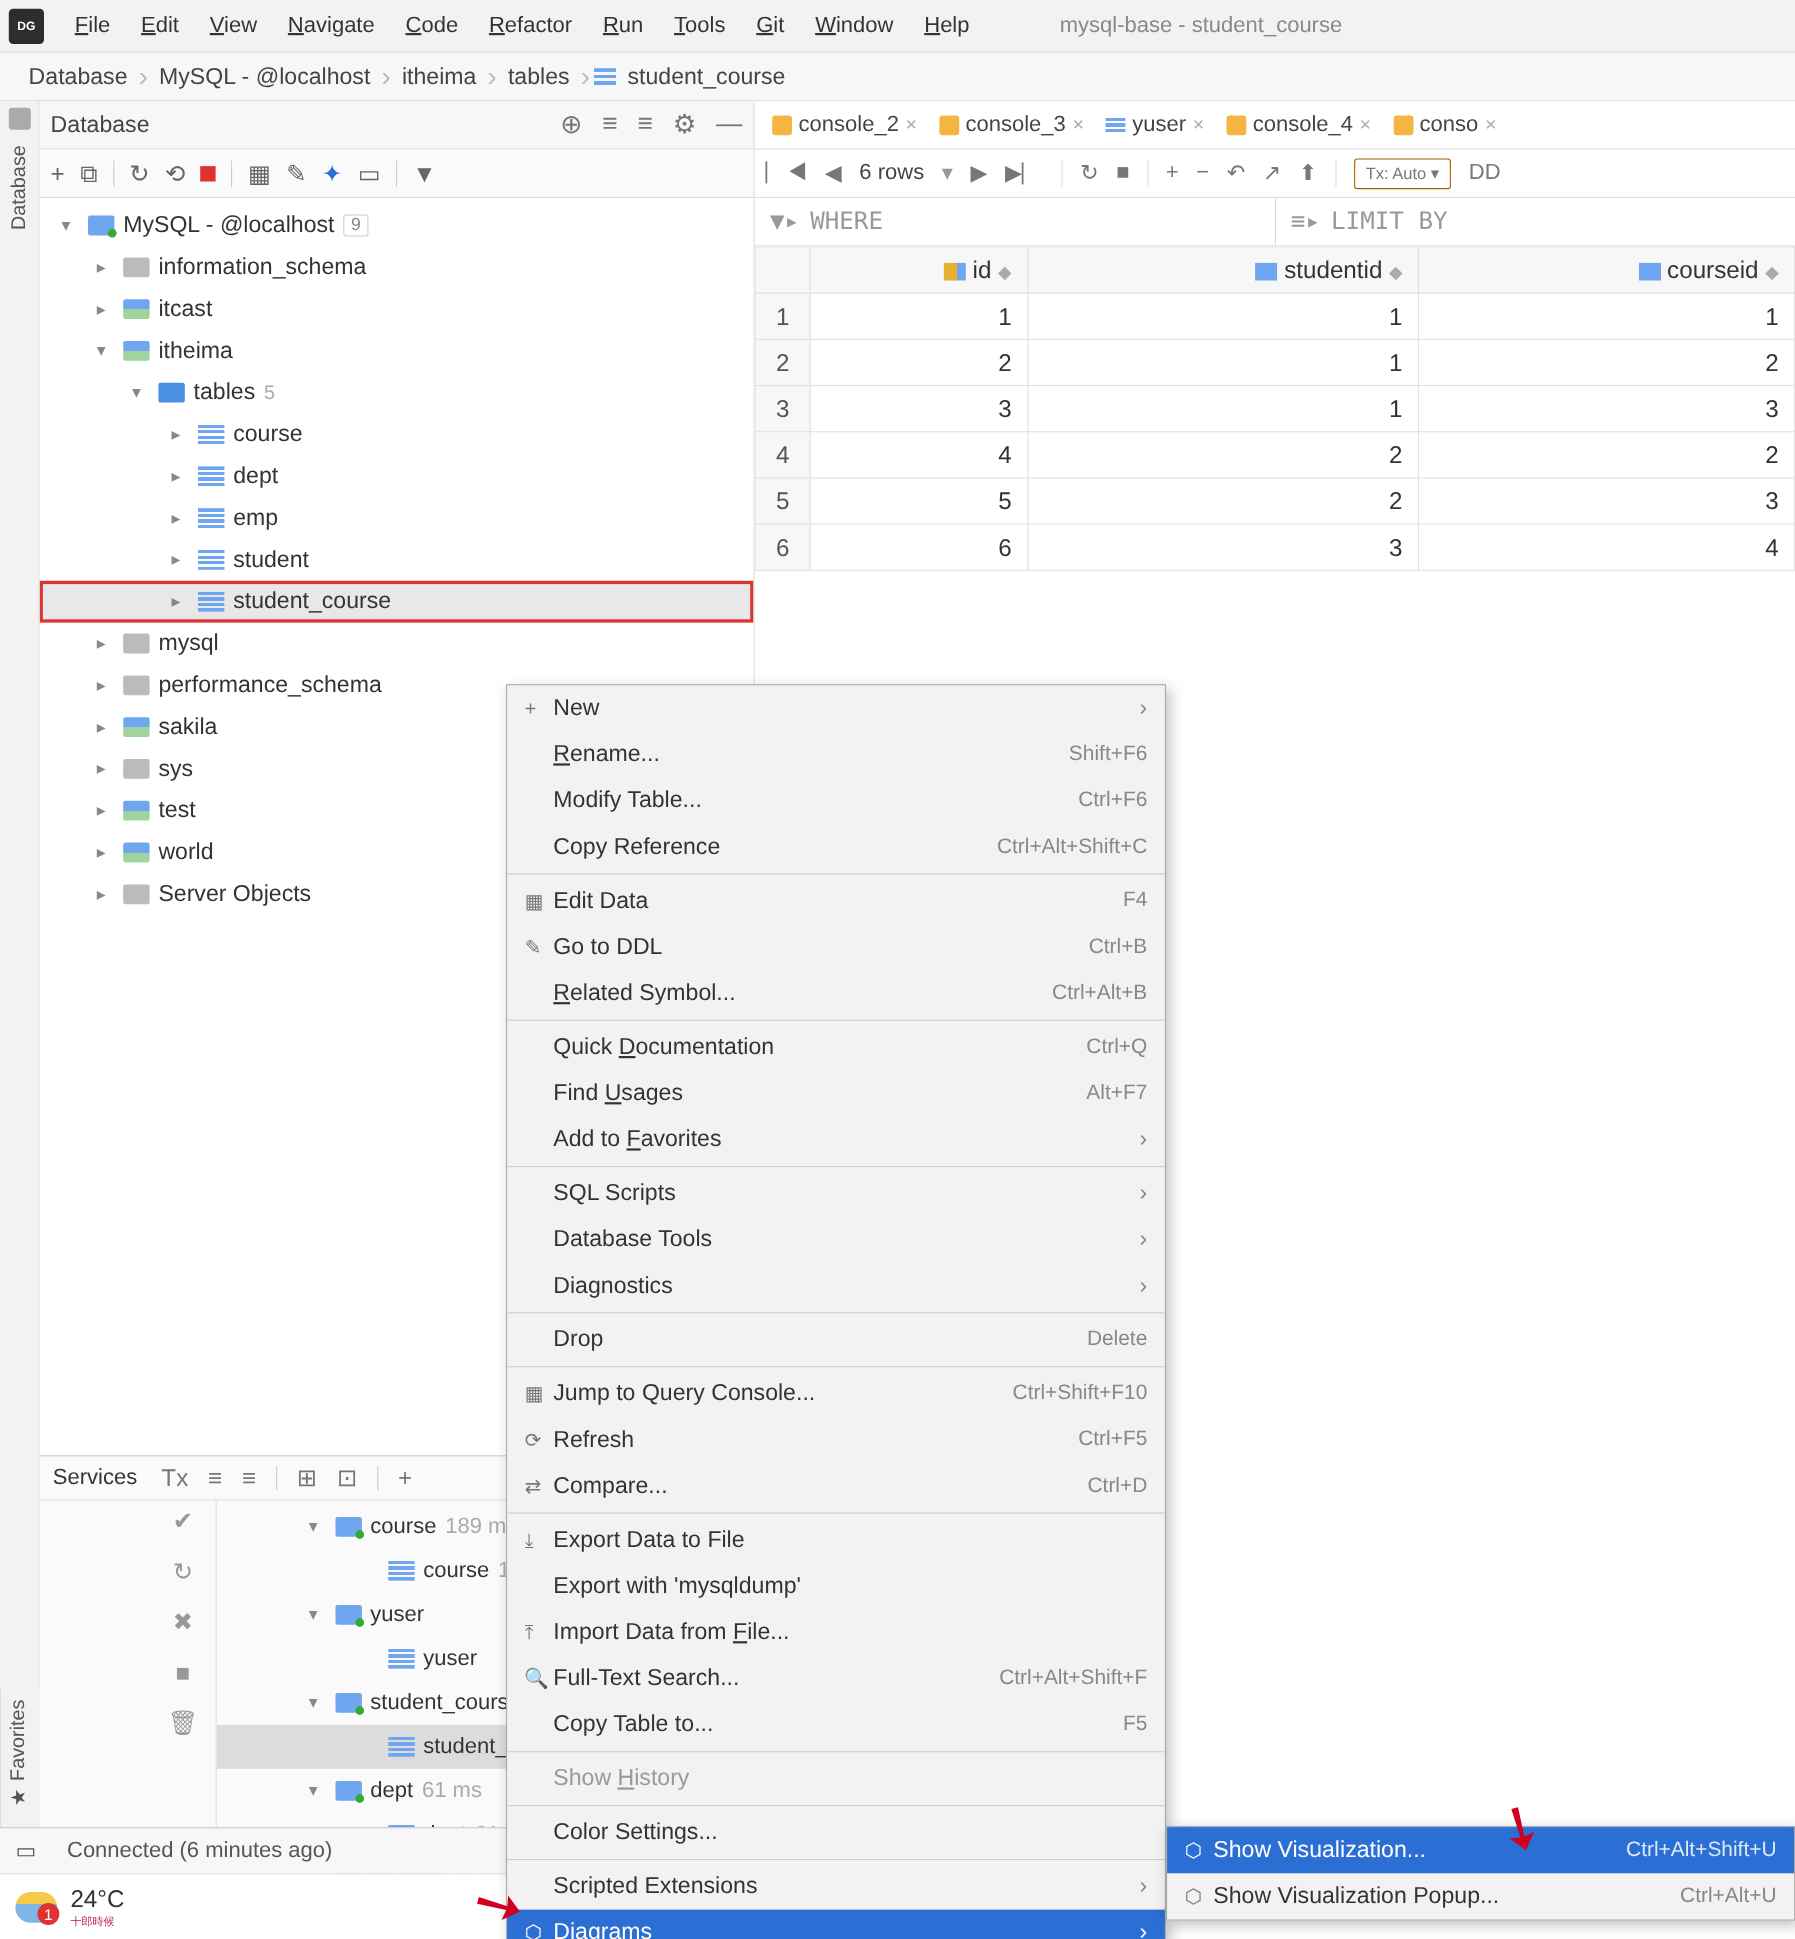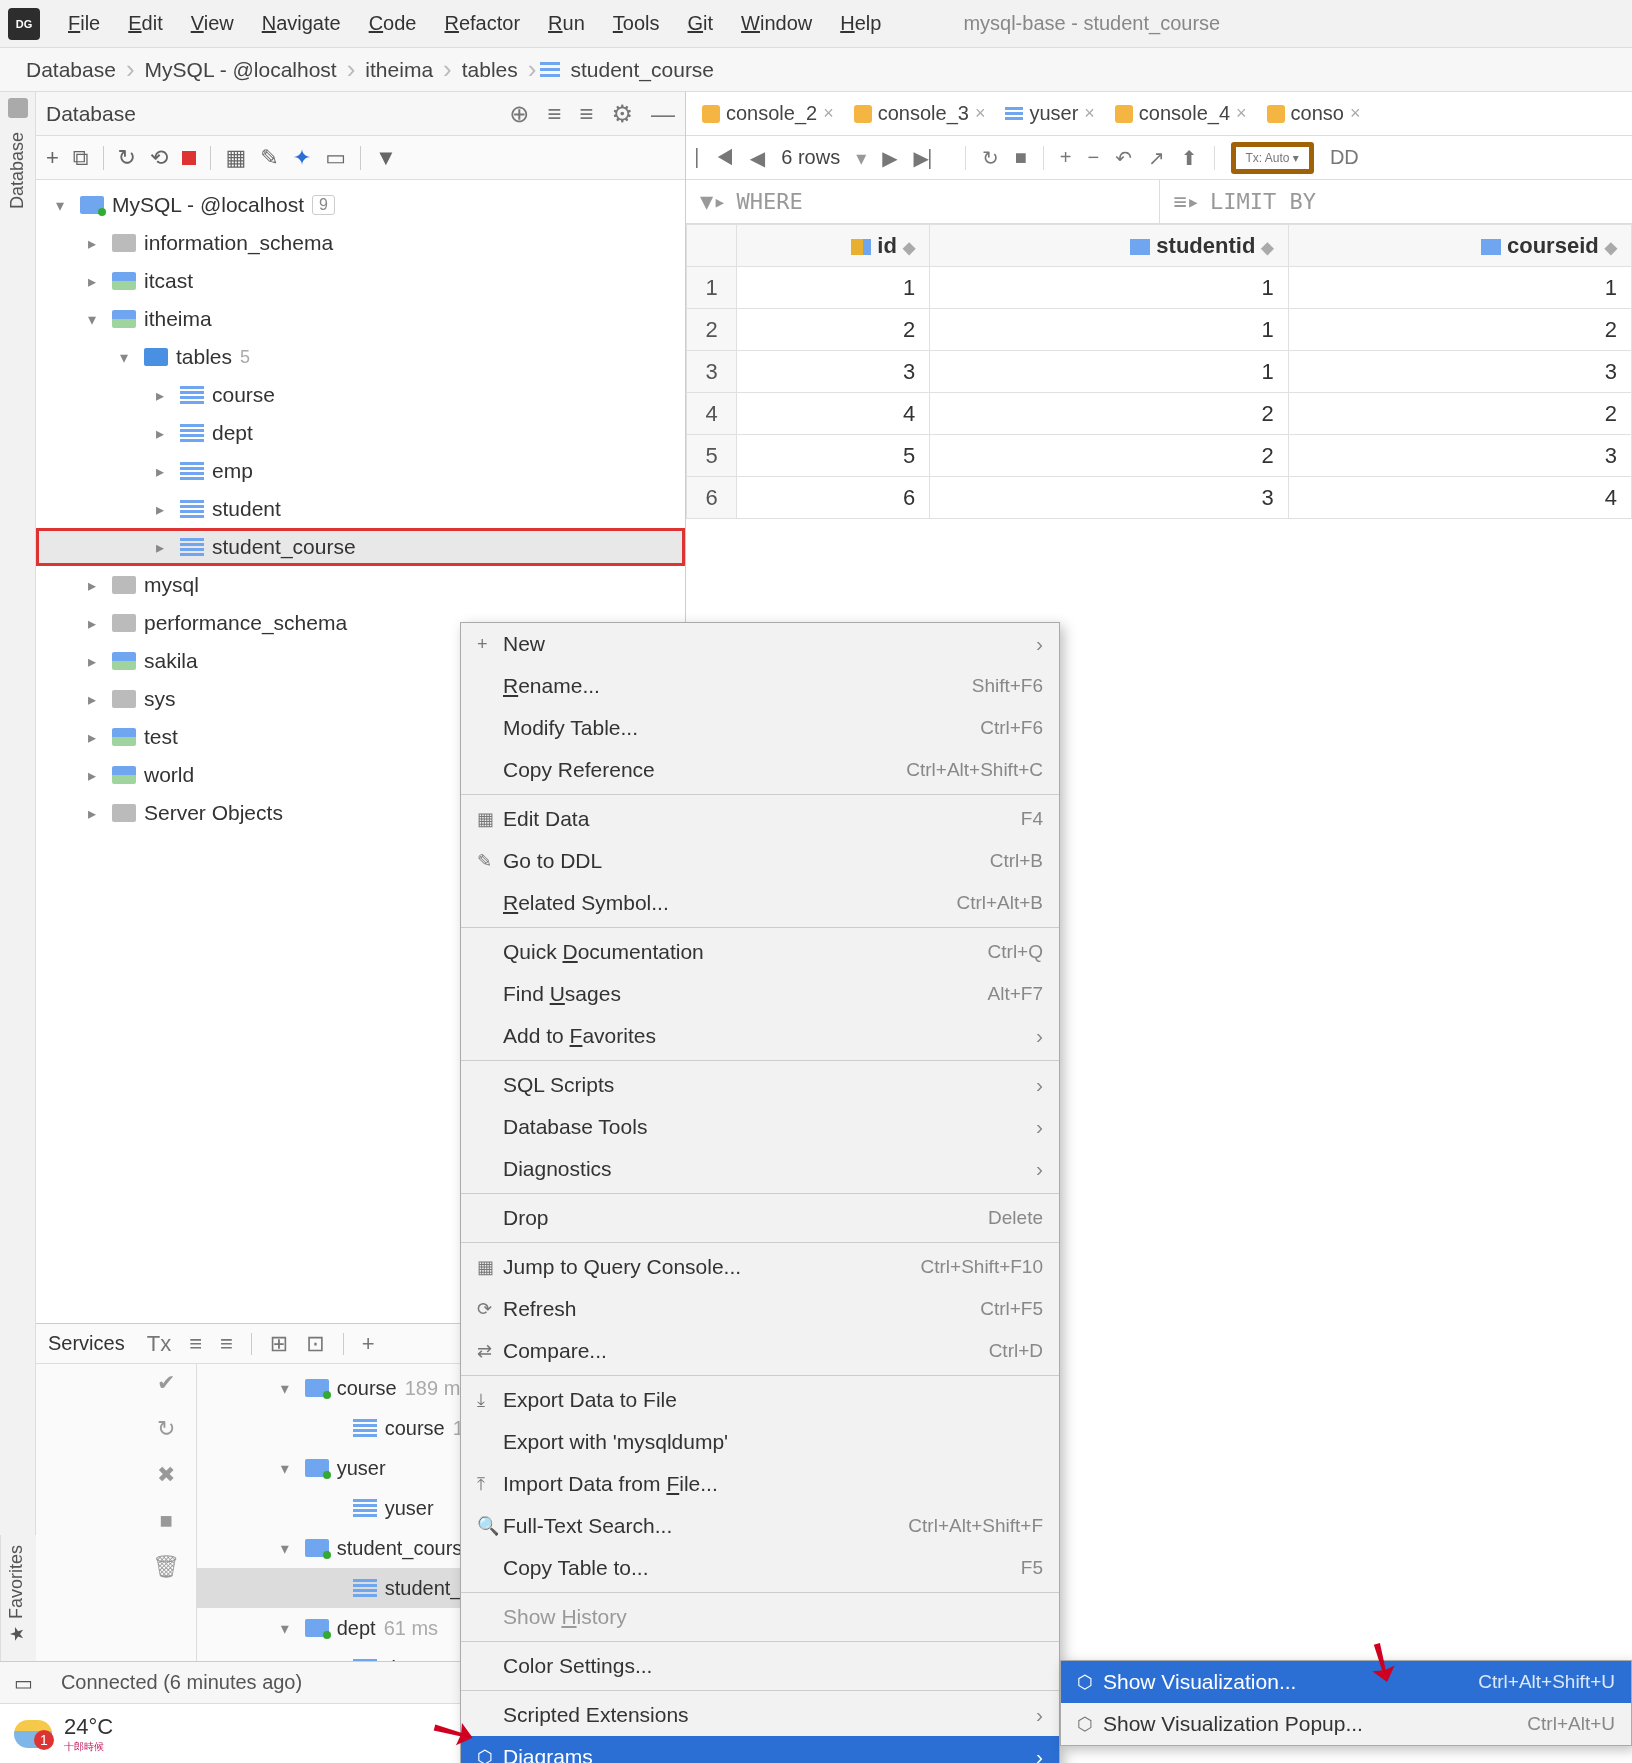--- a/index.html
+++ b/index.html
@@ -56,30 +56,30 @@
   .right { flex:1; display:flex; flex-direction:column; background:#fff; position:relative; overflow:hidden;}
   .tabs { display:flex; align-items:center; height:44px; border-bottom:1px solid #ddd; padding: 0 8px; gap:4px; overflow:hidden;}
   .tab { display:flex; align-items:center; padding:0 8px; height:100%; gap:6px; font-size:20px; color:#444;}
   .tab .close { color:#aaa; font-size:18px; }
   .tab-ico-c { width:18px;height:18px;background:#f4b542;border-radius:3px;}
   .tab-ico-t { width:18px;height:14px;background:repeating-linear-gradient(#6fa6ef,#6fa6ef 3px,transparent 3px,transparent 5px);}
 
   .data-tb { display:flex; align-items:center; height:44px; border-bottom:1px solid #ddd; padding:0 10px; gap:16px; font-size:20px; color:#777;}
   .data-tb .rows { color:#444; }
   .data-tb .sep { width:1px;height:24px;background:#ddd;}
-  .tx-auto { border:5px solid #a16207; border-radius:3px; padding:4px 10px; font-size:12px;}
+  .tx-auto { border:1px solid #a16207; border-radius:3px; padding:4px 10px; font-size:15px;}
 
   .filters { display:flex; height:44px; border-bottom:1px solid #ddd; font-family: monospace; font-size:22px; color:#999;}
   .filters > div { flex:1; display:flex; align-items:center; padding:0 14px; gap:10px;}
   .filters > div:first-child { border-right:1px solid #ddd;}
 
   .grid { flex:1; overflow:auto; background:#fff; position:relative;}
   .grid table { border-collapse:collapse; width:100%; font-size:22px;}
   .grid th, .grid td { border:1px solid #e0e0e0; padding:6px 14px; text-align:right; height:42px;}
-  .grid th { background:#f7f7f7; font-weight:bold; color:#333;}
+  .grid th { background:#f7f7f7; font-weight:normal; color:#333;}
   .grid th.rowh, .grid td.rowh { background:#f7f7f7; text-align:center; width:50px; color:#555;}
   .col-ico { width:20px;height:16px;display:inline-block;vertical-align:-2px;margin-right:6px;}
   .key-y { background:linear-gradient(90deg,#e8b030 60%,#6fa6ef 60%);}
   .key-b { background:#6fa6ef;}
   .sorter { color:#aaa; font-size:16px; margin-left:6px;}
 
   .bg-img { position:absolute; right:-200px; top:280px; width:920px; height:920px; opacity:0.3; border-radius:50%; background: radial-gradient(circle at 40% 30%, #3a2a2a 15%, #d8a080 30%, #e8c8a8 50%, #c04030 70%, transparent 75%); z-index:0; pointer-events:none;}
 
   
   .ctx { position:absolute; left:460px; top:622px; width:600px; background:#f2f2f2; border:1px solid #aaa; box-shadow: 4px 4px 12px rgba(0,0,0,0.25); z-index:100; font-size:21px;}

